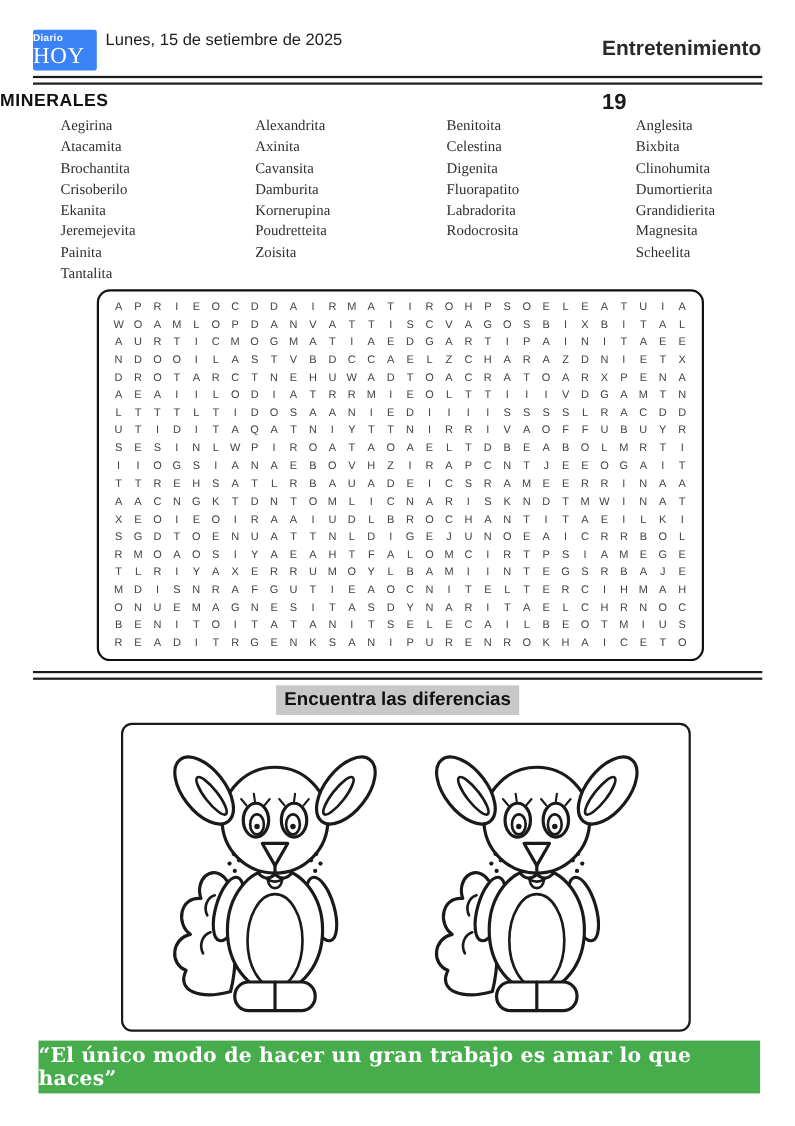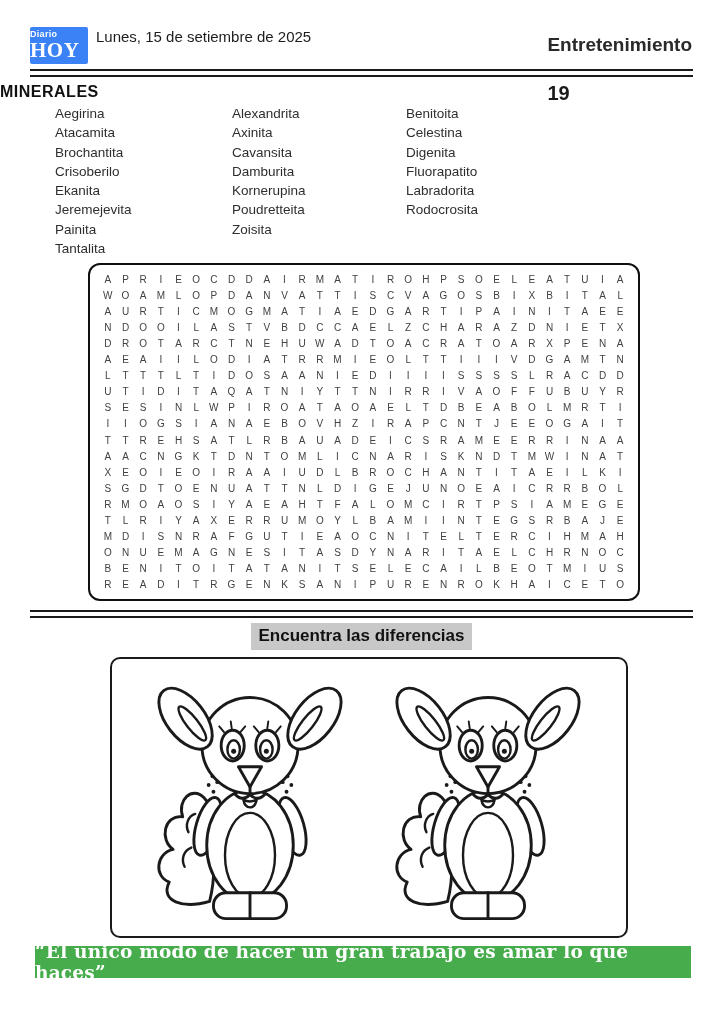--- a/index.html
+++ b/index.html
@@ -7,52 +7,52 @@
   .page {
     position:relative; width:723px; height:1024px; background:#fff;
     font-family:"Liberation Sans", sans-serif; color:#1d1d1d; overflow:hidden;
   }
   
   .logo {
     position:absolute; left:30px; top:27px; width:58px; height:37px;
     background:#3b82f6; color:#fff; text-align:left; border-radius:2px;
   }
   .logo .logo-top { font-size:9px; font-weight:bold; line-height:11px; padding-top:2px; letter-spacing:0.3px; }
-  .logo .logo-main { font-family:"Liberation Serif", serif; font-weight:bold; font-size:21px; line-height:21px; letter-spacing:0.5px; }
+  .logo .logo-main { font-family:"Liberation Serif", serif; font-weight:normal; font-size:21px; line-height:21px; letter-spacing:0.5px; }
   .issue-date { position:absolute; left:96px; top:28px; font-size:15px; color:#1d1d1d; }
   .header-right { position:absolute; right:31px; top:34px; display:flex; align-items:baseline; gap:26px;flex-direction:column; }
   .section-title { font-size:19px; font-weight:bold; color:#2a2a2a; }
   .page-number { font-size:20px; font-weight:bold; color:#1a1a1a; }
   .rule { position:absolute; left:30px; width:663px; background:#1a1a1a; }
   .rule.r1 { top:69px; height:2px; }
   .rule.r2 { top:75px; height:1.5px; }
   .rule.r3 { top:610px; height:2px; }
   .rule.r4 { top:616px; height:1.5px; }
   
   .ws-title { position:absolute; left:0; top:83px; width:100%; text-align:left; font-size:16px; font-weight:bold; letter-spacing:0.5px; color:#111; }
   .word-list { position:absolute; left:55px; top:104px; display:grid; grid-template-columns:177px 174px 172px auto; }
-  .word { font-size:13.5px; line-height:19.3px; color:#2e2e2e; }
+  .word { font-size:13.5px; line-height:19.3px; color:#2e2e2e;font-family:Liberation Serif, serif; }
   .grid-box {
     position:absolute; left:88px; top:263px; width:552px; height:338px;
     border:2.5px solid #101010; border-radius:12px; padding:6px 9px;
   }
   .letter-grid { display:grid; width:100%; height:100%; grid-template-columns:repeat(30,1fr); grid-template-rows:repeat(20,1fr); }
   .cell { display:flex; align-items:center; justify-content:center; font-size:10px; color:#414141; }
   
   .diff-title-row { position:absolute; left:0; top:623px; width:100%; display:flex; justify-content:center; }
   .diff-title { background:#c8c8c8; padding:3px 8px 4px; font-size:17px; font-weight:bold; color:#111; }
   .diff-panel {
     position:absolute; left:110px; top:657px; width:518px; height:281px;
     border:2px solid #1a1a1a; border-radius:10px;
     display:flex; align-items:center; justify-content:space-evenly;
   }
   .puppy { width:200px; height:256px; }
   
   .quote-bar {
-    position:absolute; left:35px; top:946px; width:656px; height:32px; background:#47ad4c;
+    position:absolute; left:35px; top:946px; width:656px; height:48px; background:#47ad4c;
     display:flex; align-items:center; justify-content:center;
   }
   .quote-text { font-family:"DejaVu Serif", serif; font-weight:bold; font-size:18.5px; color:#ffffff; letter-spacing:0.2px; }
 </style>
 </head>
 <body>
 
 <div class="page">
 
   <div class="logo">
@@ -89,20 +89,29 @@
         <div class="word">Zoisita</div>
       </div>
       <div>
         <div class="word">Benitoita</div>
         <div class="word">Celestina</div>
         <div class="word">Digenita</div>
         <div class="word">Fluorapatito</div>
         <div class="word">Labradorita</div>
         <div class="word">Rodocrosita</div>
       </div>
+      <div>
+        <div class="word">Anglesita</div>
+        <div class="word">Bixbita</div>
+        <div class="word">Clinohumita</div>
+        <div class="word">Dumortierita</div>
+        <div class="word">Grandidierita</div>
+        <div class="word">Magnesita</div>
+        <div class="word">Scheelita</div>
+      </div>
     </div>
   <div class="grid-box">
     <div class="letter-grid">
         <span class="cell">A</span>
         <span class="cell">P</span>
         <span class="cell">R</span>
         <span class="cell">I</span>
         <span class="cell">E</span>
         <span class="cell">O</span>
         <span class="cell">C</span>

